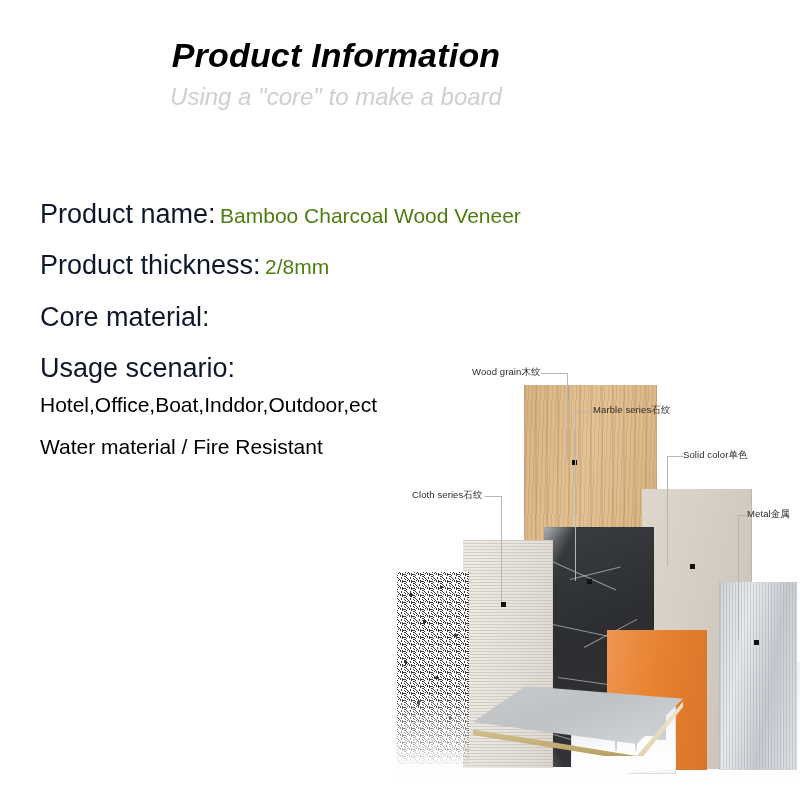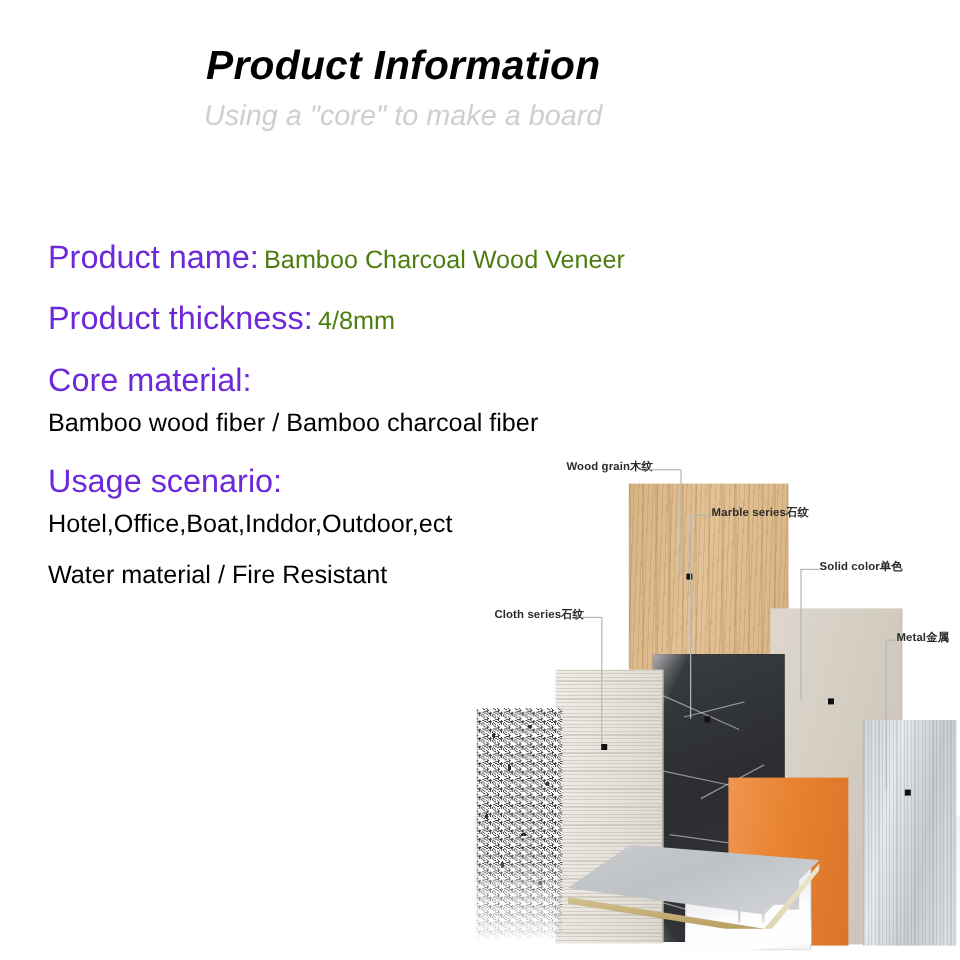--- a/index.html
+++ b/index.html
@@ -47,45 +47,44 @@
     top: 198px;
     width: 560px;
   }
   .spec-row {
     margin-bottom: 17px;
     white-space: nowrap;
   }
   .spec-row.stacked { margin-bottom: 6px; margin-top: 18px; }
   .spec-label {
     font-size: 27px;
-    color: #6d28d9;
+    color: #0f172a;
     line-height: 1.25;
   }
   .spec-value {
     font-size: 21px;
     color: #4d7c0f;
     line-height: 1.25;
   }
   .spec-value-block {
     font-size: 21px;
     color: #000000;
     margin-bottom: 16px;
     line-height: 1.25;
     white-space: nowrap;
   }
 
   
   #product-photo {
     position: absolute;
     left: 395px;
-    top: 350px;
+    top: 332px;
     width: 405px;
     height: 450px;
     overflow: hidden;
-    font-weight: bold;
   }
   #photo-floor {
     position: absolute;
     left: 0; bottom: 0;
     width: 405px;
     height: 120px;
     background: linear-gradient(180deg, #f2f2f2 0%, #fbfbfb 55%, #ffffff 100%);
   }
 
   .panel {
@@ -244,27 +243,26 @@
 <div id="spec-list">
 
   <div class="spec-row">
     <span class="spec-label">Product name:</span>
     <span class="spec-value">Bamboo Charcoal Wood Veneer</span>
   </div>
 
 
   <div class="spec-row">
     <span class="spec-label">Product thickness:</span>
-    <span class="spec-value">4/8mm</span>
+    <span class="spec-value">2/8mm</span>
   </div>
 
   <div class="spec-row stacked">
     <span class="spec-label">Core material:</span>
   </div>
-  <div class="spec-value-block">Bamboo wood fiber / Bamboo charcoal fiber</div>
 
   <div class="spec-row stacked">
     <span class="spec-label">Usage scenario:</span>
   </div>
   <div class="spec-value-block">Hotel,Office,Boat,Inddor,Outdoor,ect</div>
 
   <div class="spec-value-block">Water material / Fire Resistant</div>
 
 </div>
 

